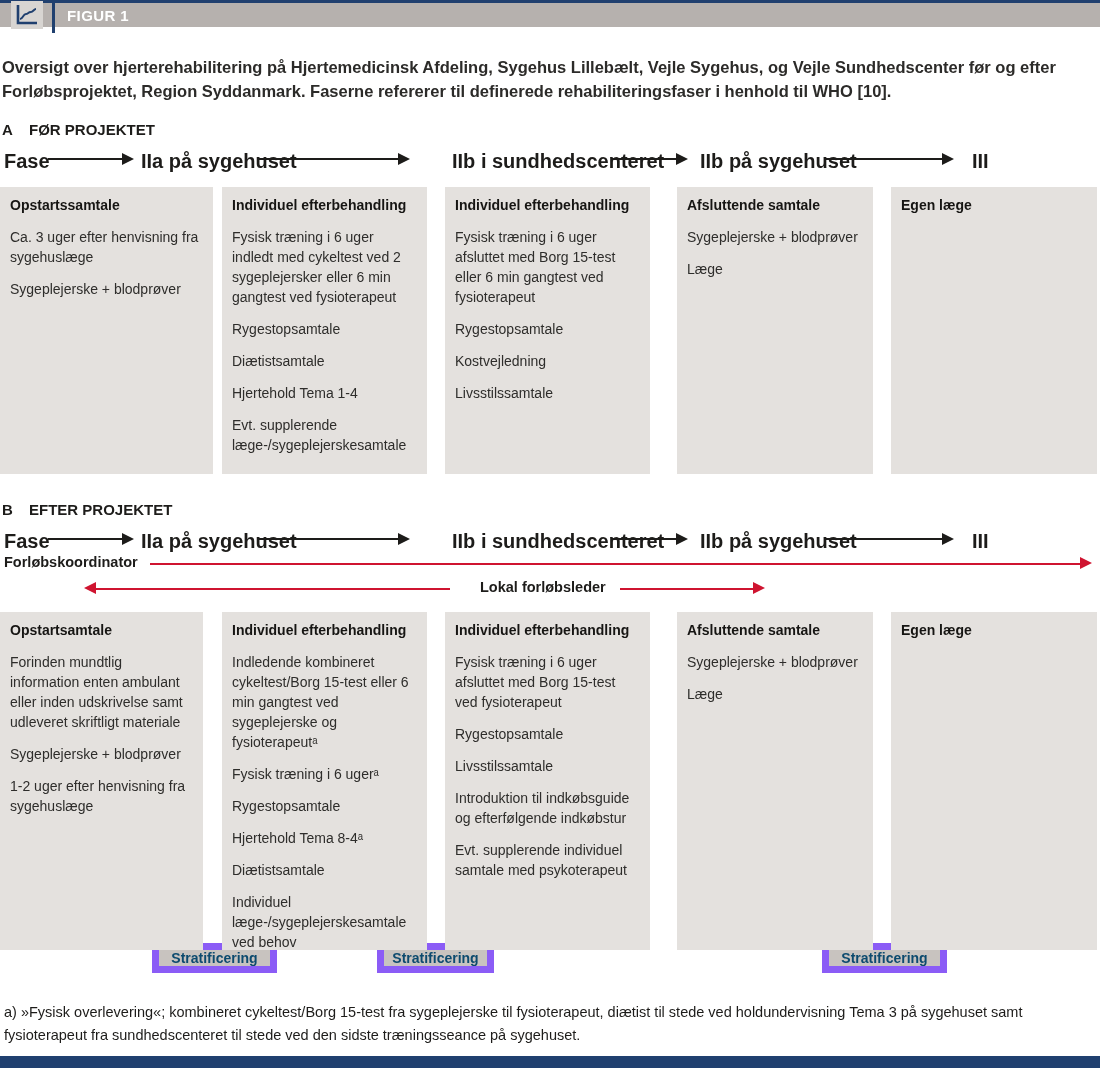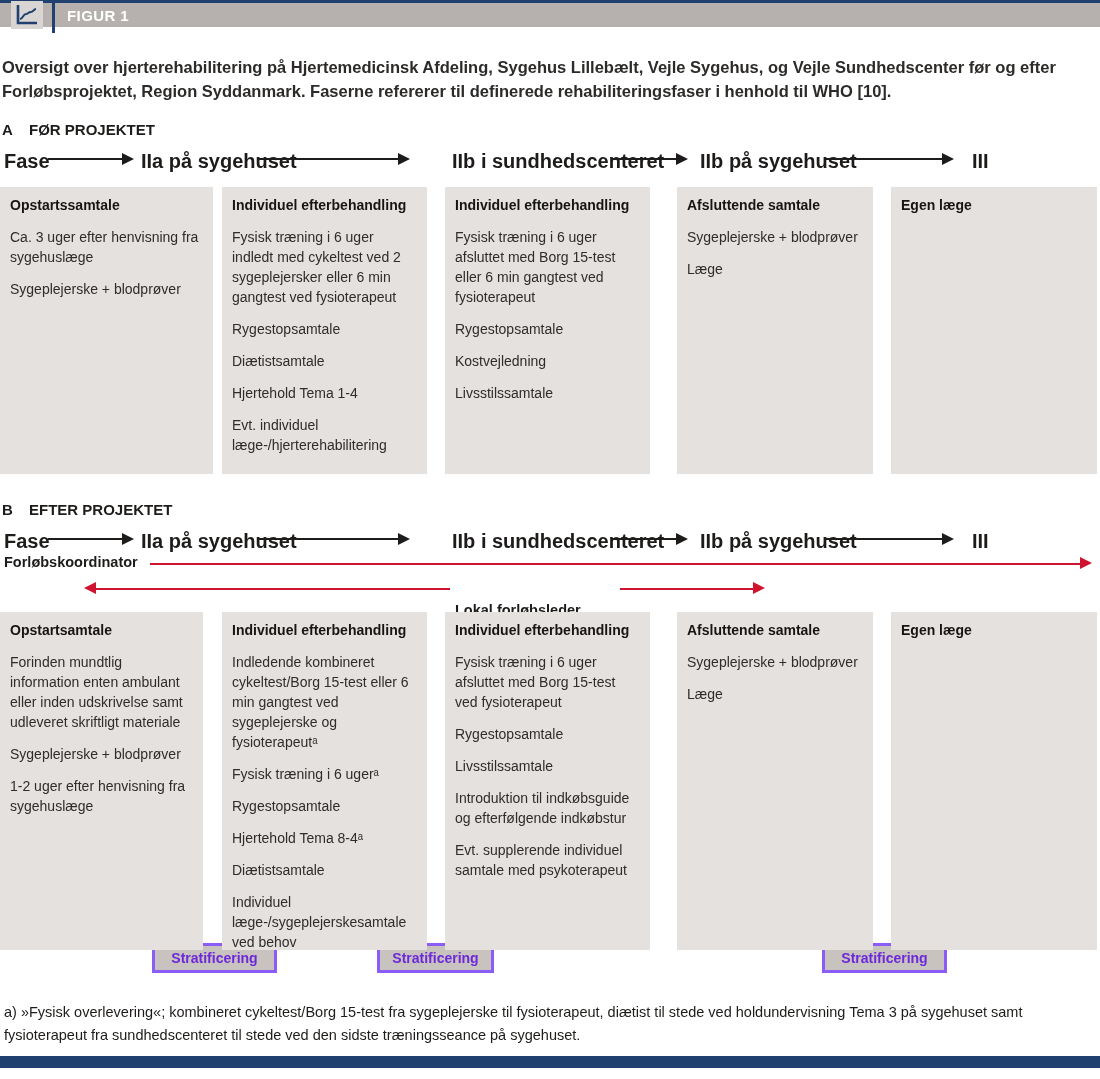--- a/index.html
+++ b/index.html
@@ -26,43 +26,43 @@
   .p0{left:4px;} .p1{left:141px;} .p2{left:452px;} .p3{left:700px;} .p4{left:972px;}
   .parrow{position:absolute;top:8px;height:2px;background:#1d1c1a;}
   .parrow::after{content:"";position:absolute;right:-12px;top:-5px;width:0;height:0;
     border-left:12px solid #1d1c1a;border-top:6px solid transparent;border-bottom:6px solid transparent;}
   .a0{left:48px;width:74px;} .a1{left:258px;width:140px;} .a2{left:612px;width:64px;} .a3{left:824px;width:118px;}
 
   
   .redrows{position:relative;height:50px;margin-top:4px;}
   .redlabel{position:absolute;font-weight:bold;font-size:14.5px;white-space:nowrap;}
   .coord-label{left:4px;top:0;}
-  .local-label{left:455px;top:25px;margin-top:23px;}
+  .local-label{left:480px;top:25px;}
   .redline{position:absolute;height:2px;background:#cf1430;}
   .redline.headR::after{content:"";position:absolute;right:-12px;top:-6px;width:0;height:0;
     border-left:12px solid #cf1430;border-top:6px solid transparent;border-bottom:6px solid transparent;}
   .redline.headL::before{content:"";position:absolute;left:-12px;top:-6px;width:0;height:0;
     border-right:12px solid #cf1430;border-top:6px solid transparent;border-bottom:6px solid transparent;}
   .coord-line{left:150px;width:930px;top:9px;}
   .local-left{left:96px;width:354px;top:34px;}
   .local-right{left:620px;width:133px;top:34px;}
 
   
   .cols{position:relative;}
   .colsA{height:287px;margin-top:17px;}
   .colsB{height:363px;margin-top:8px;}
   .col-box{position:absolute;top:0;background:#e4e1de;box-sizing:border-box;
     padding:8px 12px 0 10px;font-size:14px;line-height:20px;color:#2e2d2b;overflow:hidden;}
   .col-box h4{margin:0 0 12px 0;font-size:14px;line-height:20px;color:#161513;}
   .col-box p{margin:0 0 12px 0;}
 
   
-  .badge{position:absolute;top:331px;height:30px;background:#c8c3bf;border:3px solid #8b5cf6;
+  .badge{position:absolute;top:331px;height:30px;background:#c8c3bf;border:7px solid #8b5cf6;
     box-sizing:border-box;display:flex;align-items:center;justify-content:center;
-    font-weight:bold;font-size:14px;color:#6d28d9;}
+    font-weight:bold;font-size:14px;color:#0c4a6e;}
   .b1{left:152px;width:125px;} .b2{left:377px;width:117px;} .b3{left:822px;width:125px;}
 
   
   .footnote{margin:26px 0 0 4px;width:1088px;font-size:14.5px;line-height:23px;color:#1d1c1a;}
   .bottombar{height:12px;background:#20406f;margin-top:9px;}
 </style>
 </head>
 <body>
 
 <div class="page">
@@ -104,21 +104,21 @@
         <h4>Opstartssamtale</h4>
         <p>Ca. 3 uger efter henvisning fra sygehuslæge</p>
         <p>Sygeplejerske + blodprøver</p>
       </div>
       <div class="col-box" style="left: 222px; width: 205px; height: 287px;">
         <h4>Individuel efterbehandling</h4>
         <p>Fysisk træning i 6 uger indledt med cykeltest ved 2 sygeplejersker eller 6 min gangtest ved fysioterapeut</p>
         <p>Rygestopsamtale</p>
         <p>Diætistsamtale</p>
         <p>Hjertehold Tema 1-4</p>
-        <p>Evt. individuel læge-/hjerterehabilitering</p>
+        <p>Evt. supplerende læge-/sygeplejerskesamtale</p>
       </div>
       <div class="col-box" style="left: 445px; width: 205px; height: 287px;">
         <h4>Individuel efterbehandling</h4>
         <p>Fysisk træning i 6 uger afsluttet med Borg 15-test eller 6 min gangtest ved fysioterapeut</p>
         <p>Rygestopsamtale</p>
         <p>Kostvejledning</p>
         <p>Livsstilssamtale</p>
       </div>
       <div class="col-box" style="left: 677px; width: 196px; height: 287px;">
         <h4>Afsluttende samtale</h4>

